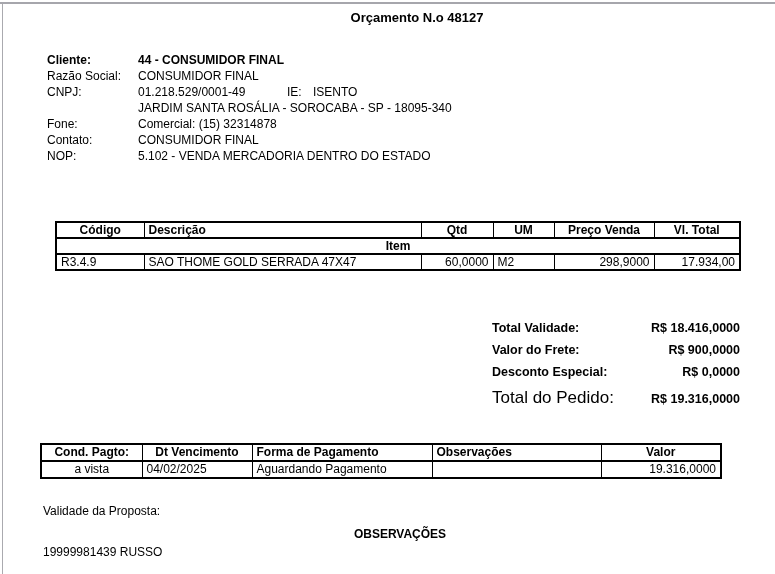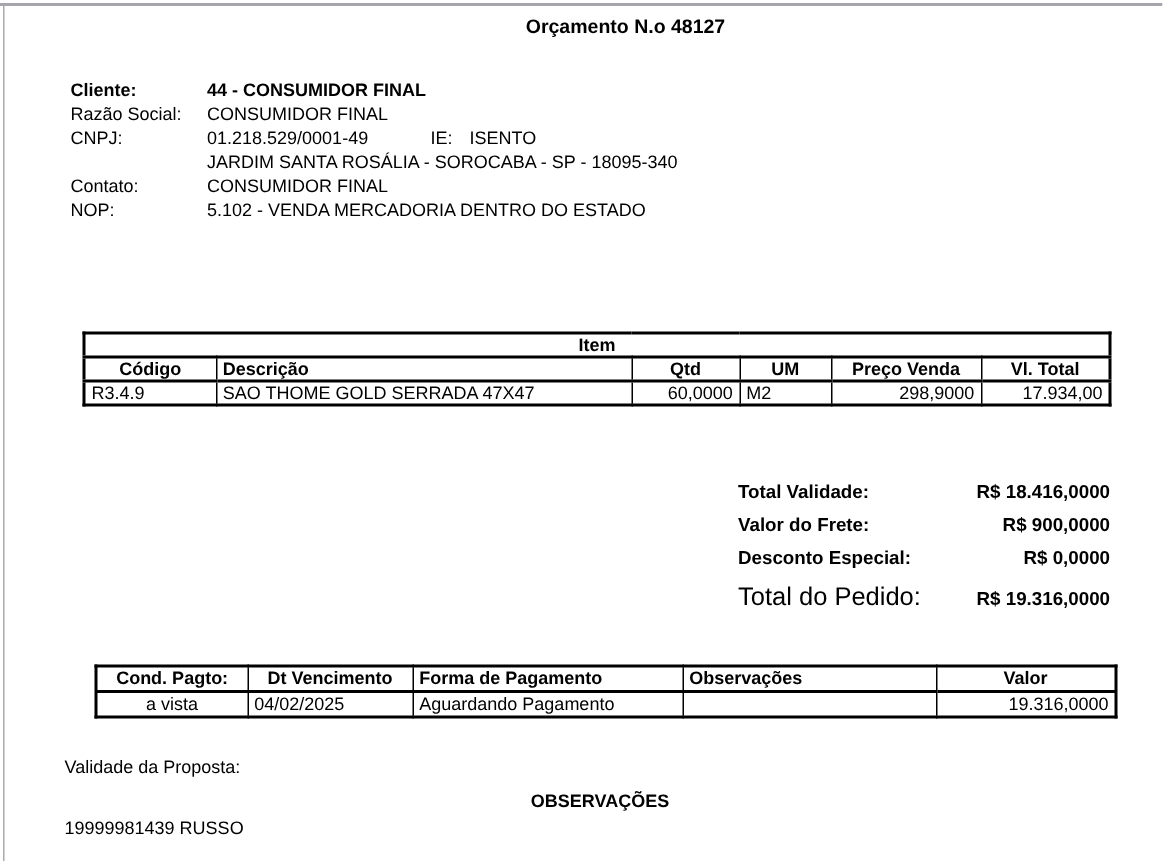--- a/index.html
+++ b/index.html
@@ -46,21 +46,21 @@
 
   
   .totals { position:absolute; top:321px; left:492px; width:248px; }
   .t-row { display:flex; justify-content:space-between; align-items:baseline; height:22px; }
   .t-lbl, .t-val { font-weight:bold; font-size:12.5px; white-space:nowrap; }
   .t-row.grand { height:auto; margin-top:1px; }
   .t-lbl-big { font-weight:normal; font-size:17px; white-space:nowrap; }
 
   
   .payment-table {
-    position:absolute; top:443px; left:63px; width:680px;
+    position:absolute; top:443px; left:40px; width:680px;
     border:2px solid #000;
   }
   .payment-table th, .payment-table td {
     border:1px solid #000; height:17px; line-height:15px;
     padding:0 4px; overflow:hidden; white-space:nowrap;
   }
   .payment-table thead th { font-weight:bold; border-bottom:2px solid #000; }
 
   
   .validade { position:absolute; top:504px; left:43px; }
@@ -88,20 +88,24 @@
     </div>
     <div class="info-row">
       <span class="lbl">CNPJ:</span>
       <span class="cnpj-num">01.218.529/0001-49</span>
       <span class="ie-lbl">IE:</span>
       <span>ISENTO</span>
     </div>
     <div class="info-row">
       <span class="lbl"></span>
       <span>JARDIM SANTA ROSÁLIA - SOROCABA - SP - 18095-340</span>
+    </div>
+    <div class="info-row">
+      <span class="lbl">Fone:</span>
+      <span>Comercial: (15) 32314878</span>
     </div>
     <div class="info-row">
       <span class="lbl">Contato:</span>
       <span>CONSUMIDOR FINAL</span>
     </div>
     <div class="info-row">
       <span class="lbl">NOP:</span>
       <span>5.102 - VENDA MERCADORIA DENTRO DO ESTADO</span>
     </div>
   </div>
@@ -110,29 +114,29 @@
     <colgroup>
       <col style="width:88px">
         <col style="width:277px">
         <col style="width:72px">
       <col style="width:61px">
         <col style="width:100px">
         <col style="width:86px">
     </colgroup>
     <thead>
       <tr>
-        <th class="group-header" colspan="6">Item</th>
-      </tr>
-      <tr>
         <th class="ac">Código</th>
         <th class="al">Descrição</th>
         <th class="ac">Qtd</th>
         <th class="ac">UM</th>
         <th class="ac">Preço Venda</th>
         <th class="ac">Vl. Total</th>
+      </tr>
+      <tr>
+        <th class="group-header" colspan="6">Item</th>
       </tr>
     </thead>
     <tbody>
       <tr>
         <td class="al">R3.4.9</td>
         <td class="al">SAO THOME GOLD SERRADA 47X47</td>
         <td class="ar">60,0000</td>
         <td class="al">M2</td>
         <td class="ar">298,9000</td>
         <td class="ar">17.934,00</td>

